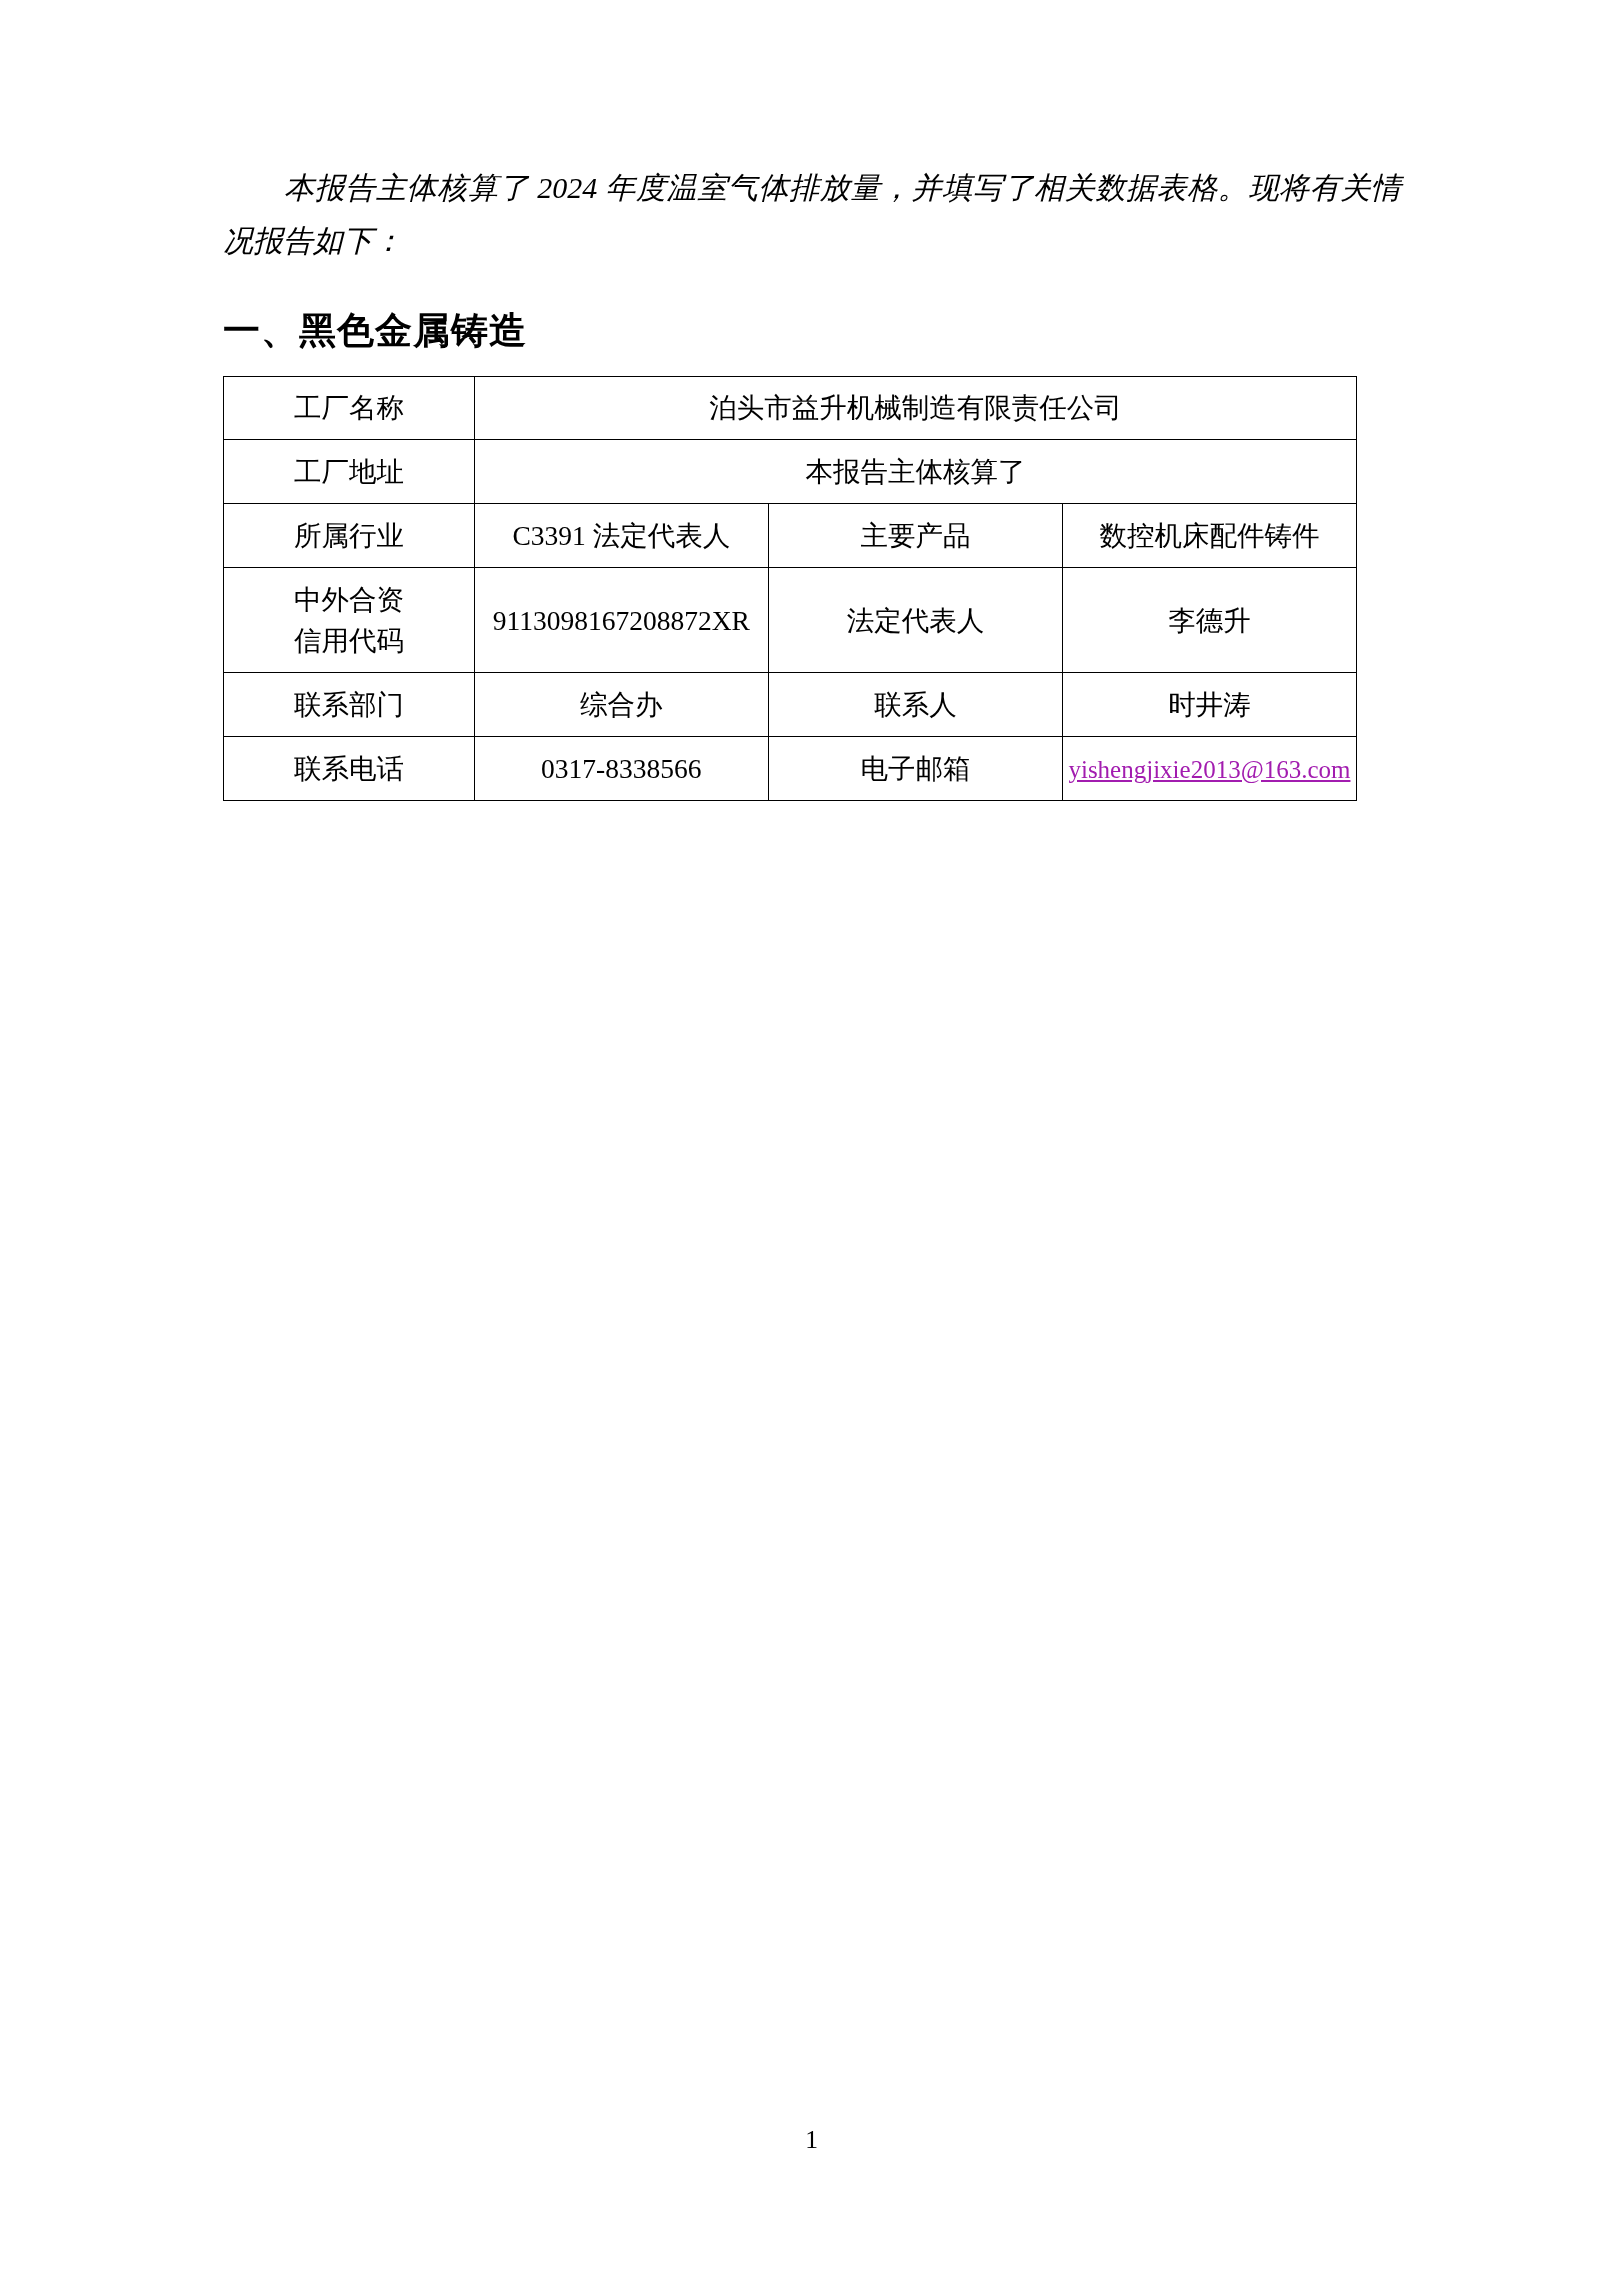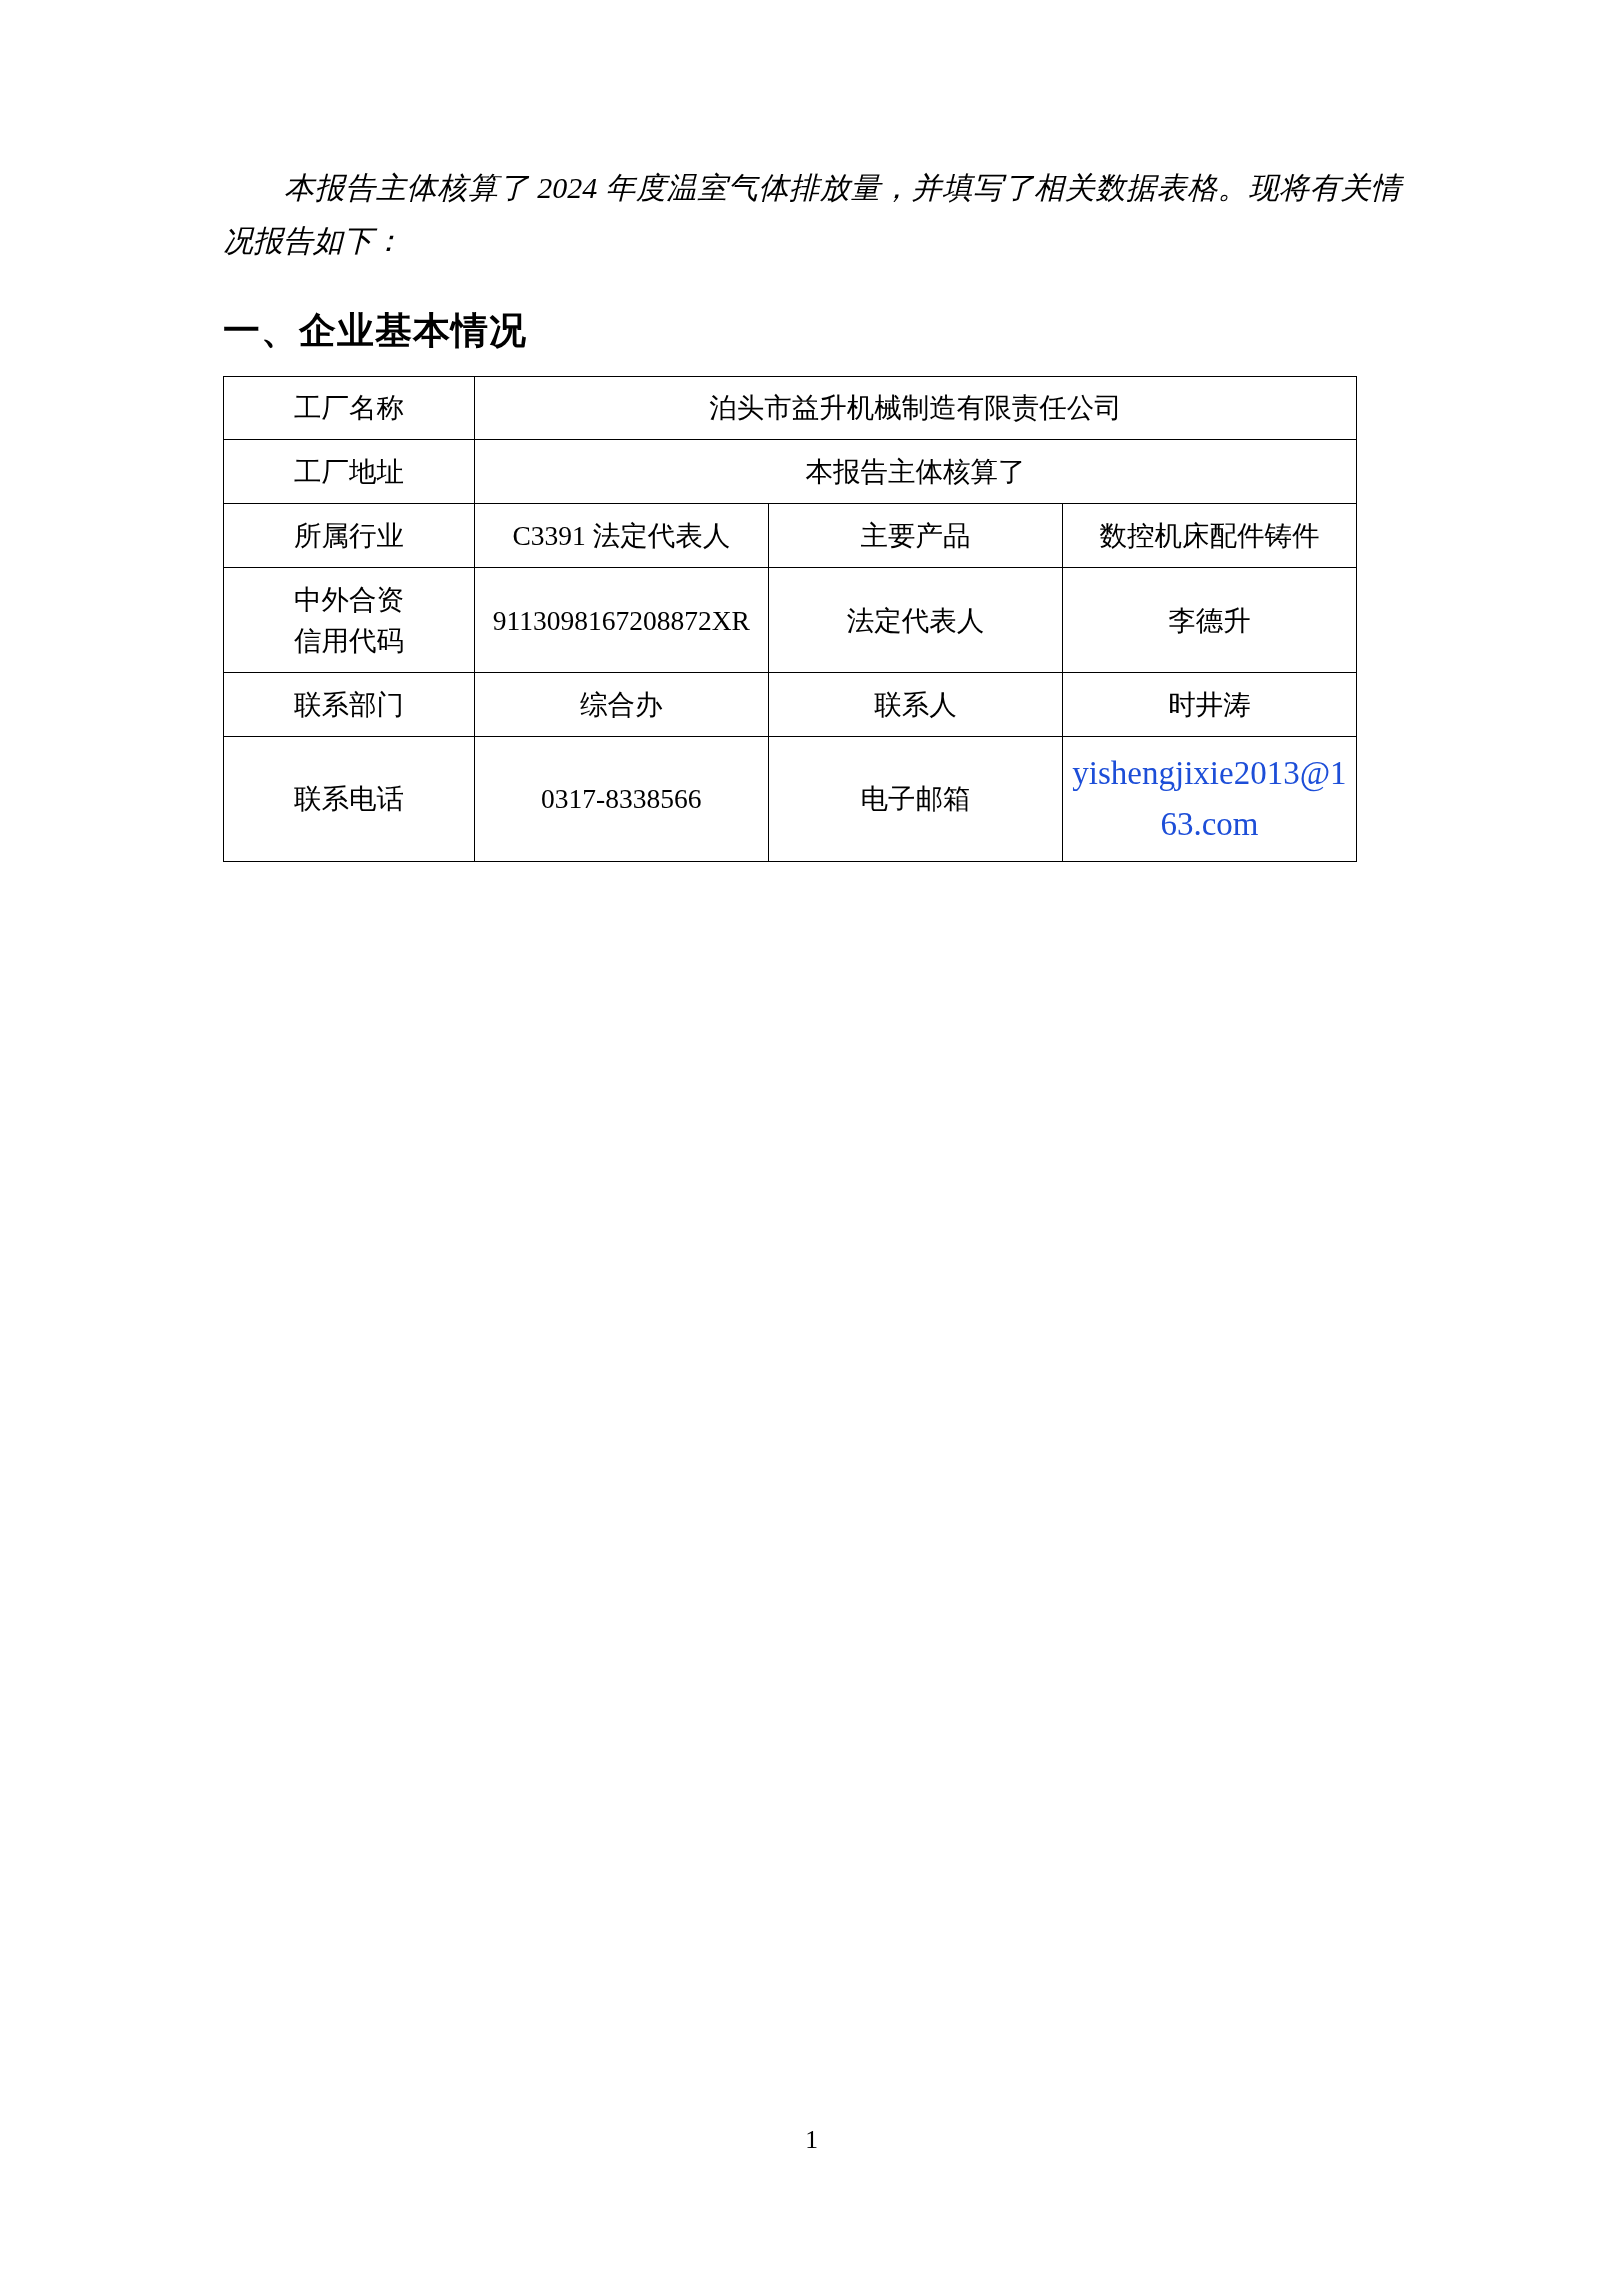--- a/index.html
+++ b/index.html
@@ -68,22 +68,23 @@
     width: 299px;
   }
   .two-line {
     line-height: 1.6;
   }
   .nowrap-small {
     font-size: 26.5px;
     white-space: nowrap;
   }
   .email {
-    color: #1d4ed8;
-    font-size: 33px;
+    color: #a21caf;
+    text-decoration: underline;
+    font-size: 25px;
     word-break: break-all;
     display: inline-block;
     line-height: 1.55;
   }
   .pagenum {
     position: absolute;
     left: 0;
     right: 0;
     top: 2125px;
     text-align: center;
@@ -91,21 +92,21 @@
   }
 </style>
 </head>
 <body>
 
 <div class="page">
   <div class="content">
 
     <p class="intro">本报告主体核算了 2024 年度温室气体排放量，并填写了相关数据表格。现将有关情况报告如下：</p>
 
-    <h1 class="heading">一、企业基本情况</h1>
+    <h1 class="heading">一、黑色金属铸造</h1>
 
     <table class="info">
       <tbody>
         <tr>
           <td class="label">工厂名称</td>
           <td colspan="3">泊头市益升机械制造有限责任公司</td>
         </tr>
         <tr>
           <td class="label">工厂地址</td>
           <td colspan="3">本报告主体核算了</td>

